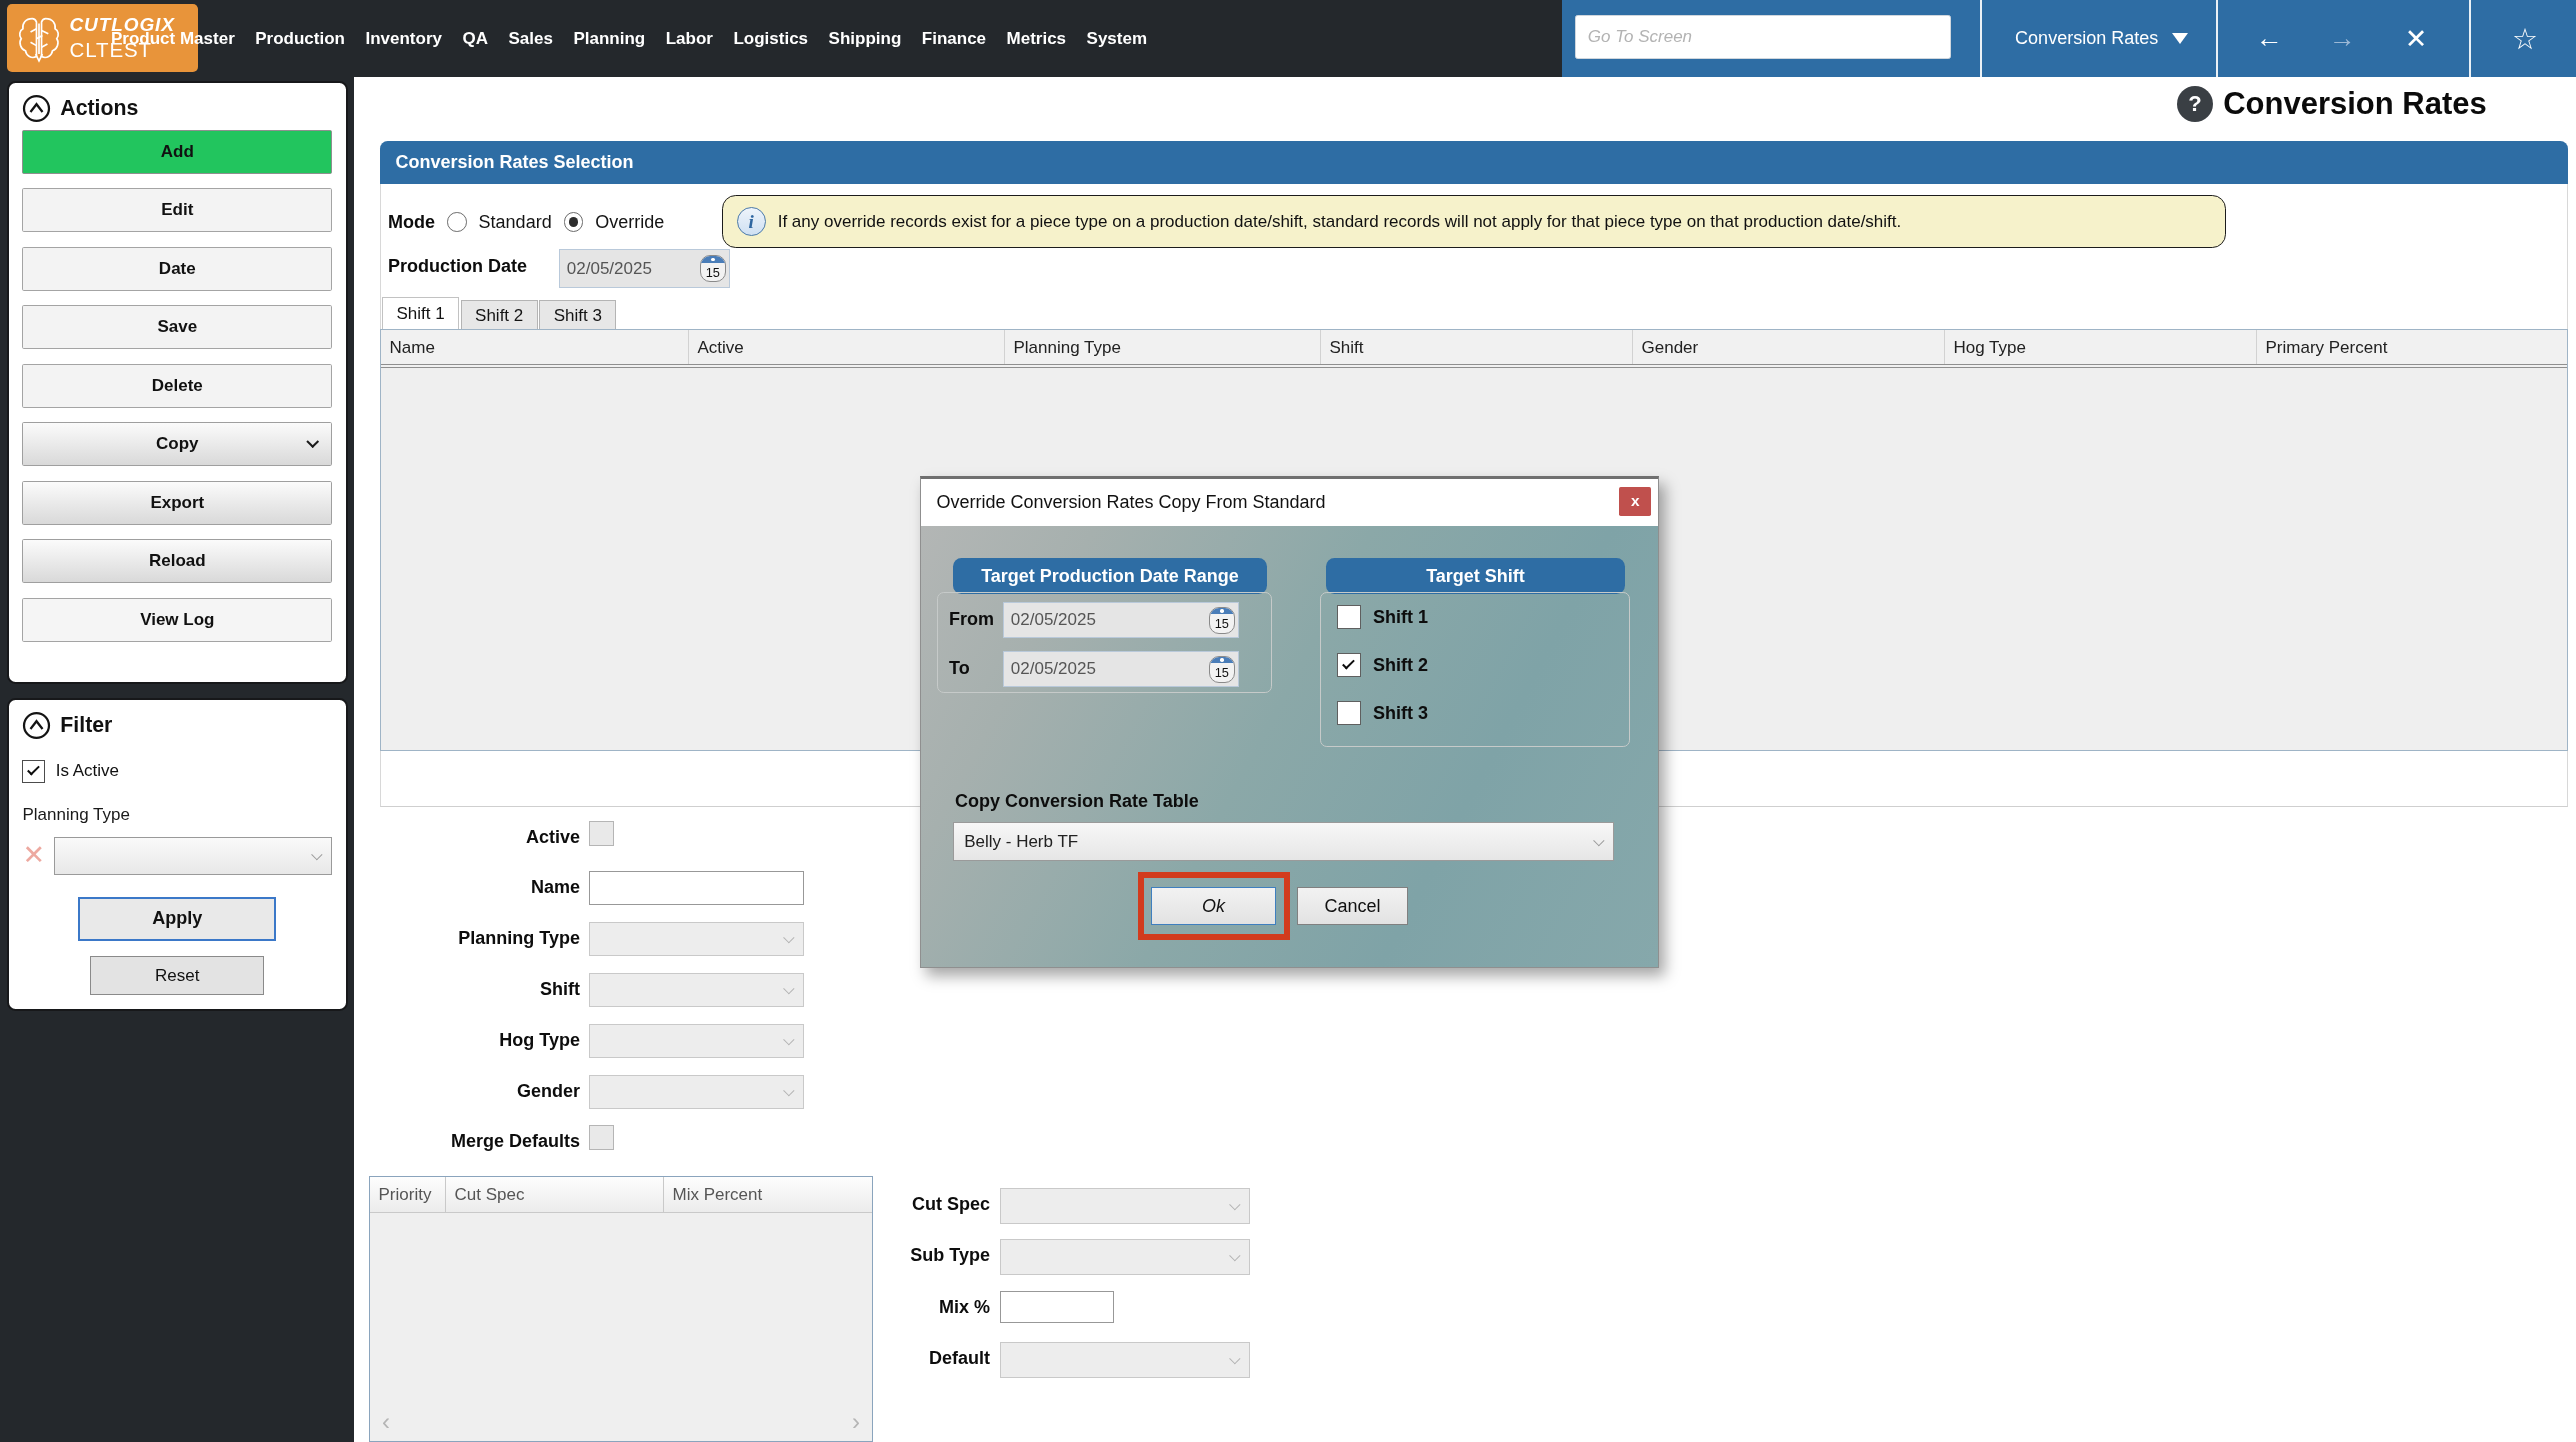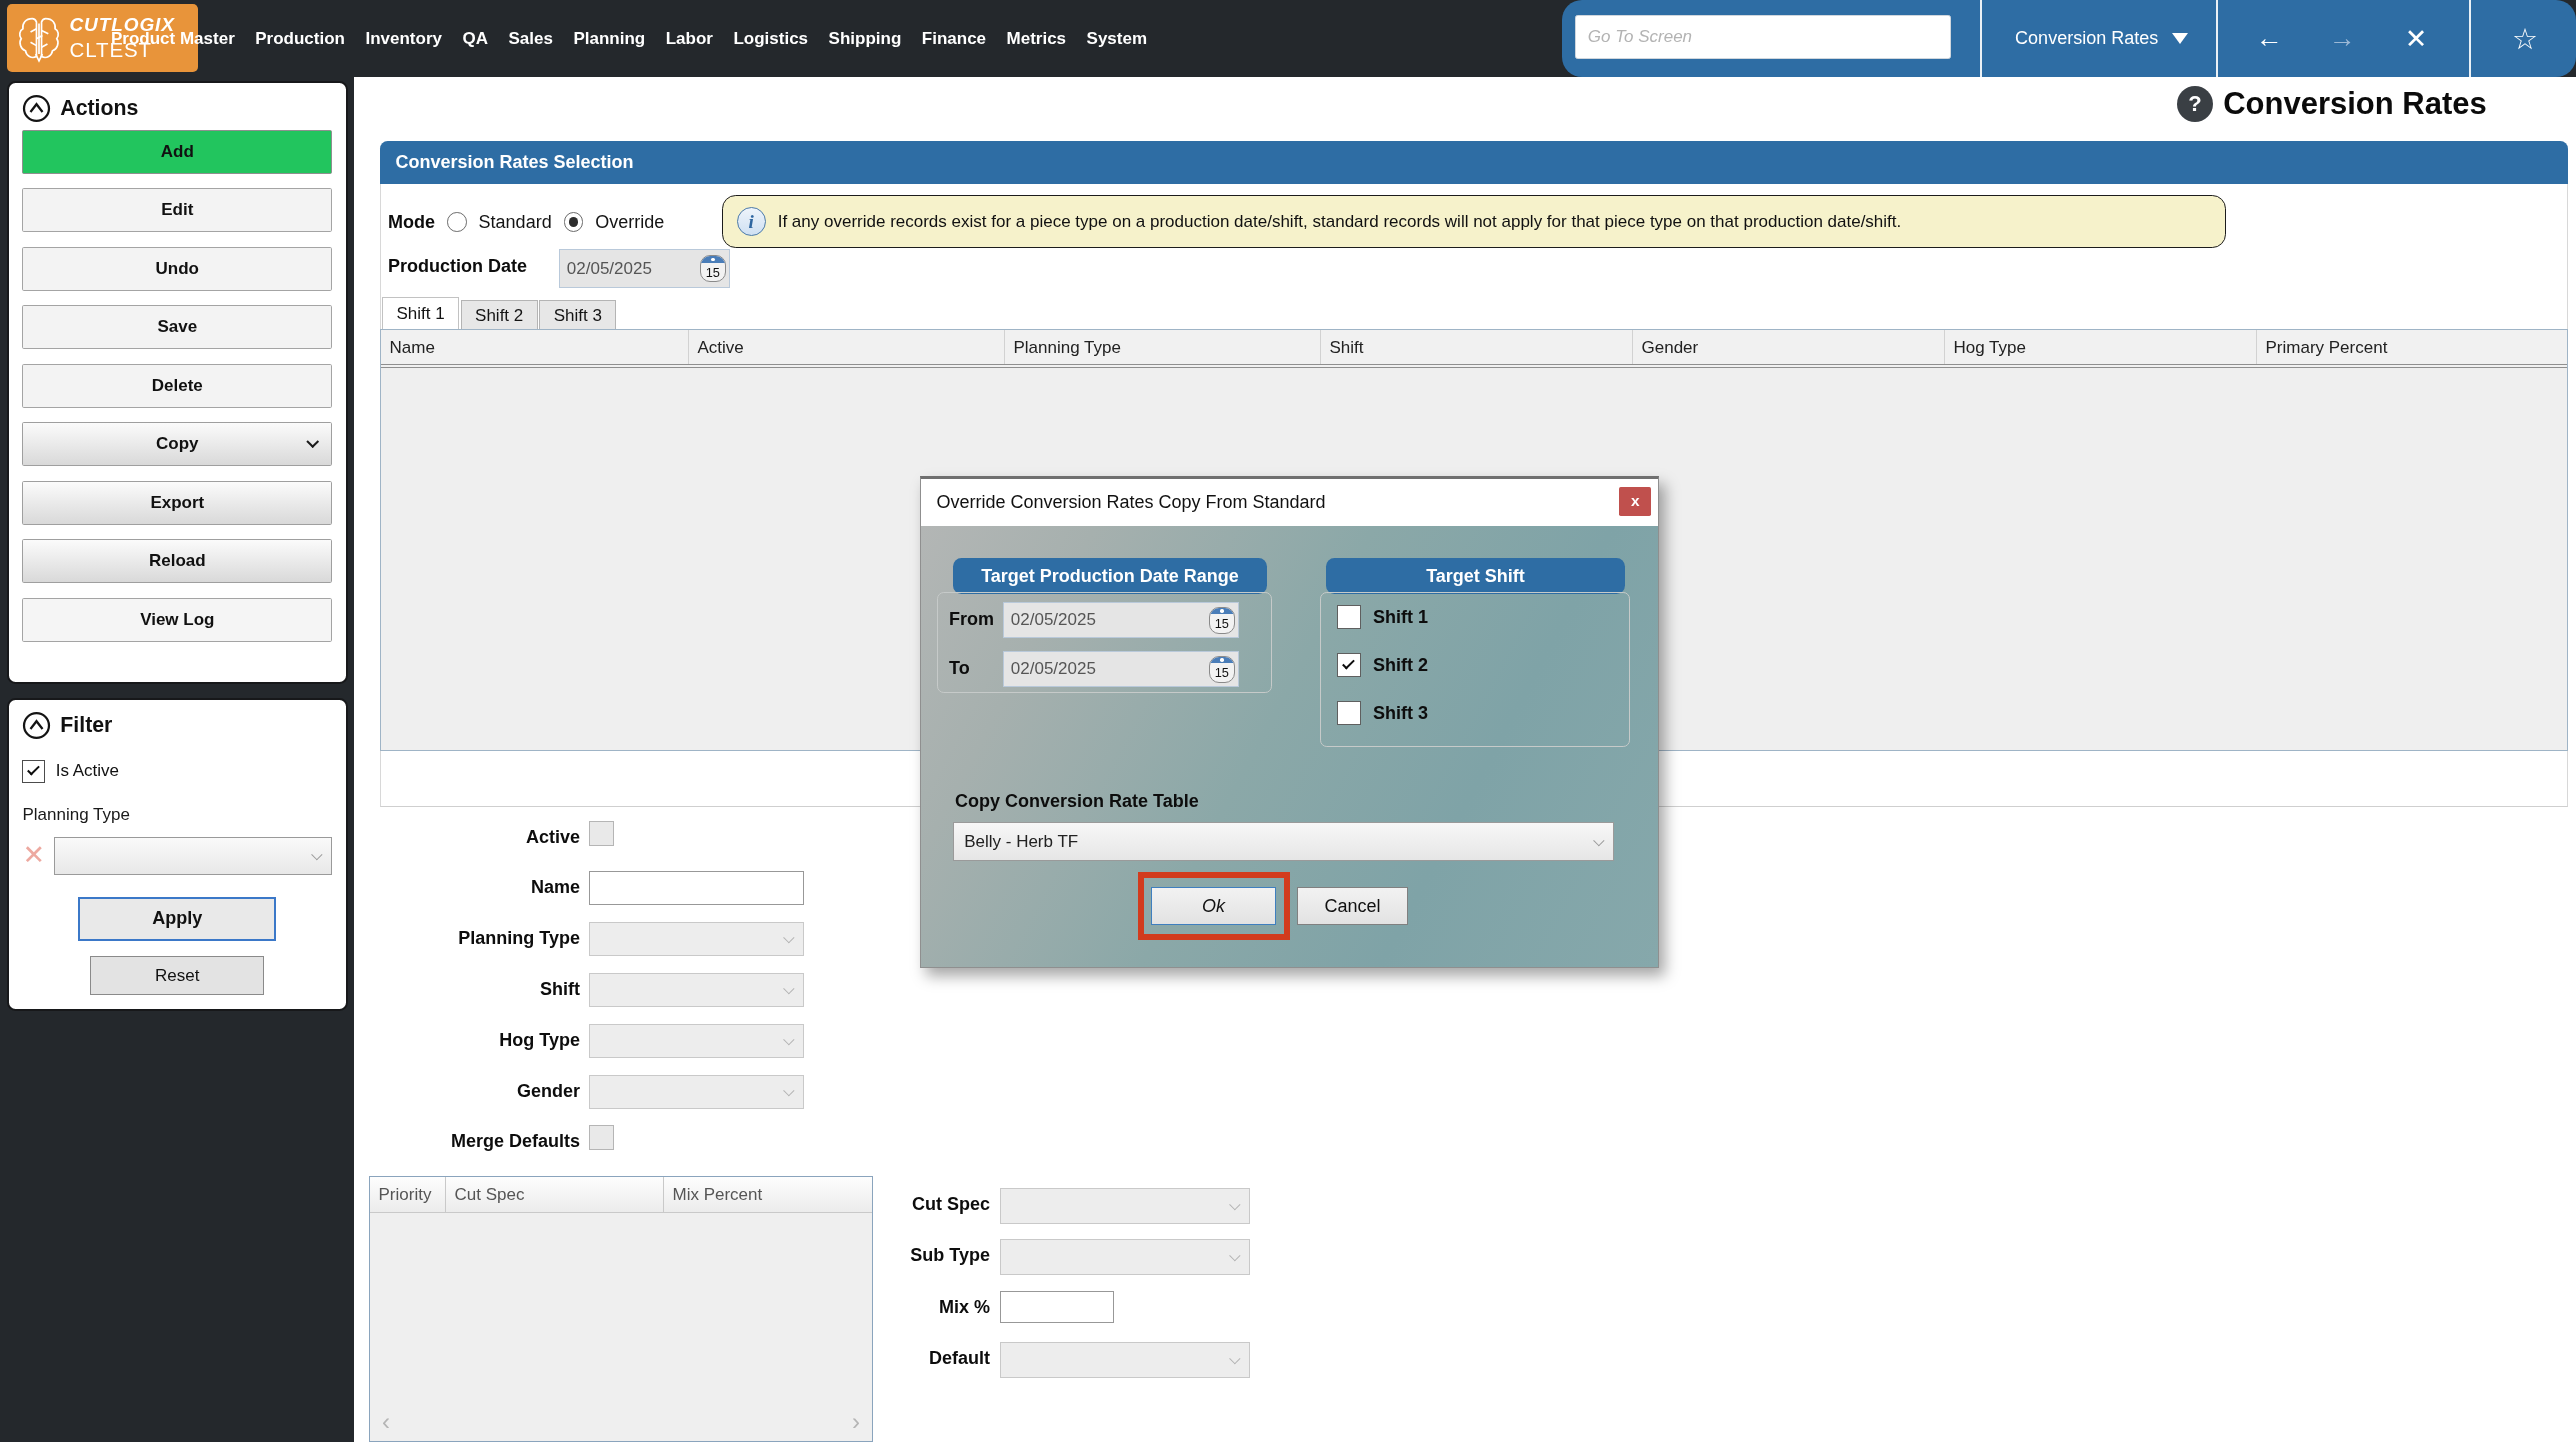--- a/index.html
+++ b/index.html
@@ -8,21 +8,21 @@
   #app { position:relative; width:2576px; height:1442px; overflow:hidden; background:#fff; }
 
   
   .topbar { position:absolute; left:0; top:0; width:2576px; height:77px; background:#24282c; }
   .logo-block { position:absolute; left:6.8px; top:4.3px; width:191px; height:68px; background:#e8943a;
     border-radius:5.1px; display:flex; align-items:center; padding-left:10.2px; gap:8.5px; }
   .logo-text .brand { font-size:19px; font-weight:bold; font-style:italic; color:#fff; letter-spacing:0.9px; }
   .logo-text .env { font-size:20.5px; color:#fff; margin-top:1.7px; letter-spacing:0.9px; }
   .menu { position:absolute; left:111px; top:0; height:77px; display:flex; align-items:center; gap:20.5px; }
   .menu-item { color:#fff; font-size:17px; font-weight:bold; white-space:nowrap; cursor:default; }
-  .topbar-right { position:absolute; left:1562px; top:0; width:1014px; height:77px; background:#2e6da4;border-radius:20px; }
+  .topbar-right { position:absolute; left:1562px; top:0; width:1014px; height:77px; background:#2e6da4; }
   .goto-input { position:absolute; left:12.8px; top:15.4px; width:376px; height:44px; border:0.9px solid #cfd6dd;
     border-radius:2.6px; background:#fff; font-size:17px; font-style:italic; padding:0 12px; color:#444; outline:none; }
   .goto-input::placeholder { color:#b3b3b3; font-style:italic; }
   .tb-sep { position:absolute; top:0; width:1.7px; height:77px; background:rgba(255,255,255,.9); }
   .screen-select { position:absolute; left:427px; top:0; width:225px; height:77px; display:flex;
     align-items:center; justify-content:center; gap:13.7px; color:#fff; font-size:18px; cursor:pointer; }
   .tri-down { width:0; height:0; border-left:8.5px solid transparent; border-right:8.5px solid transparent;
     border-top:11px solid #fff; }
   .nav-ico { position:absolute; top:0; width:48px; height:77px; display:flex; align-items:center;
     justify-content:center; color:#fff; font-size:27px; cursor:pointer; }
@@ -212,21 +212,21 @@
     <div class="panel" style="top:4.3px; height:603px;">
       <div class="panel-head">
         <svg width="31" height="31" viewBox="0 0 36 36">
           <circle cx="18" cy="18" r="14.5" fill="none" stroke="#141414" stroke-width="2.6"></circle>
           <polyline points="11,22 18,13 25,22" fill="none" stroke="#141414" stroke-width="2.6"></polyline>
         </svg>
         <span class="panel-title">Actions</span>
       </div>
       <div class="sbtn add">Add</div>
       <div class="sbtn flat">Edit</div>
-      <div class="sbtn flat">Undo</div>
+      <div class="sbtn flat">Date</div>
       <div class="sbtn flat">Save</div>
       <div class="sbtn flat">Delete</div>
       <div class="sbtn grad">
         <span>Copy</span>
         <span class="chev-dark"></span>
       </div>
       <div class="sbtn grad">Export</div>
       <div class="sbtn grad">Reload</div>
       <div class="sbtn vlog">View Log</div>
     </div>

